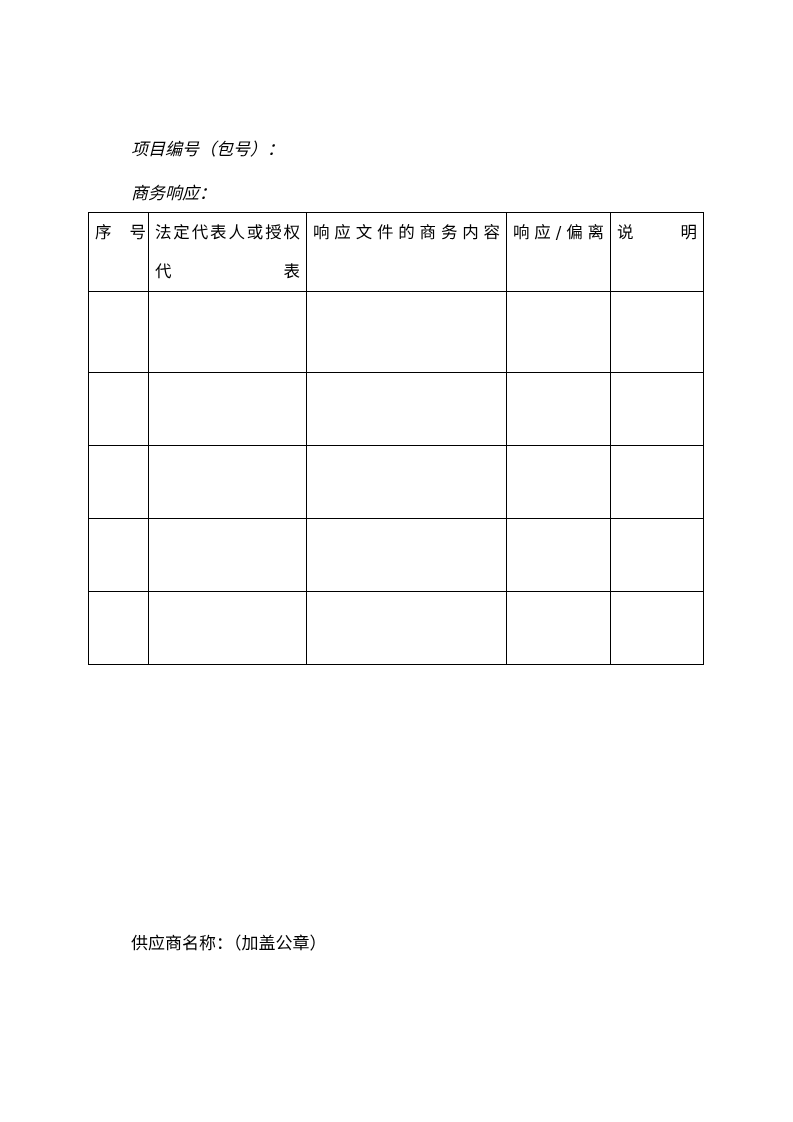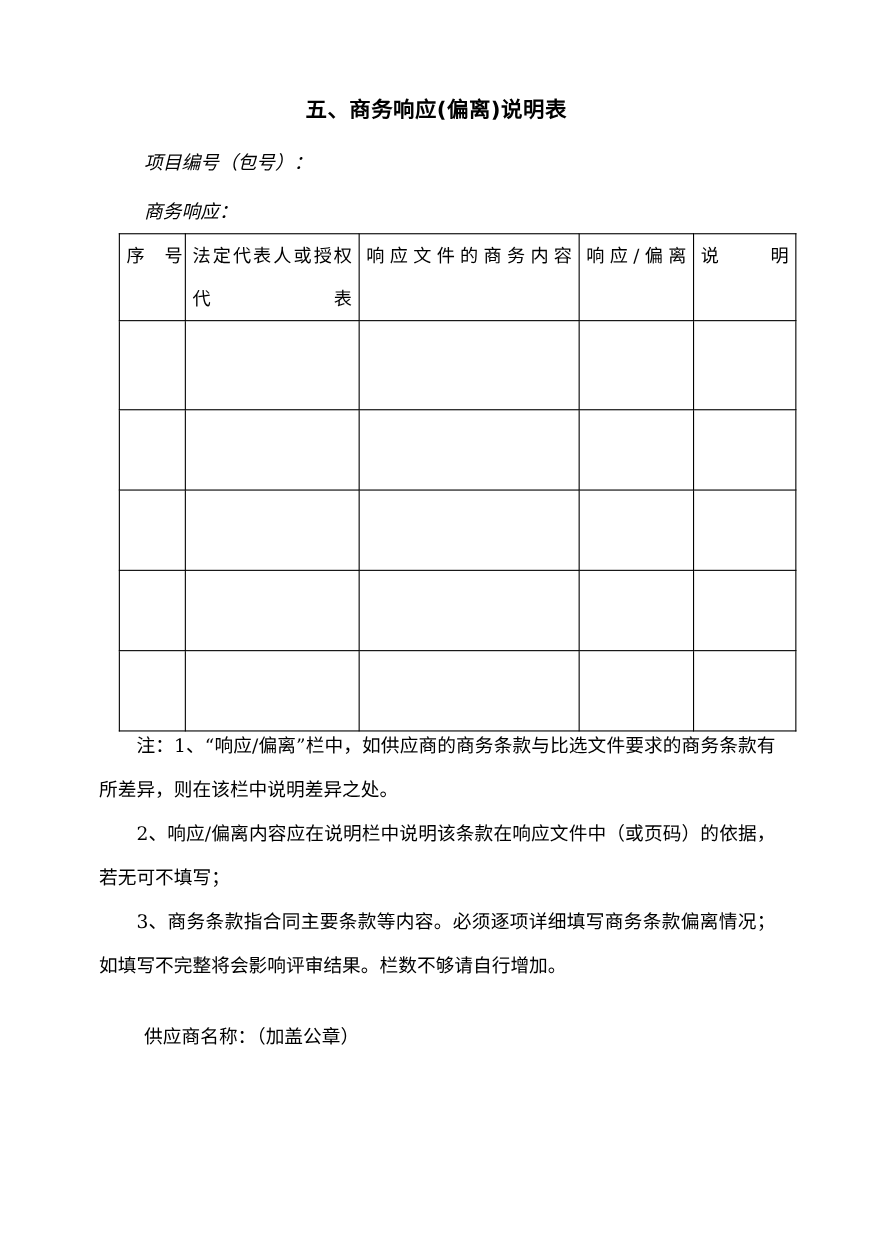--- a/index.html
+++ b/index.html
@@ -44,21 +44,21 @@
     line-height: 1.2;
     white-space: nowrap;
     font-style: italic;
   }
   .field-line.f1 { top: 139px; }
   .field-line.f2 { top: 183px; }
 
   
   .resp-table {
     position: absolute;
-    left: 108px;
+    left: 88px;
     top: 212px;
     width: 615px;
     border-collapse: collapse;
     table-layout: fixed;
   }
   .resp-table td {
     border: 1.3px solid #000000;
     padding: 0;
     vertical-align: top;
   }
@@ -119,21 +119,20 @@
     font-size: 17px;
     line-height: 40px;
     white-space: nowrap;
   }
 </style>
 </head>
 <body>
 
 <div class="page">
 
-  <div class="doc-title">五、商务响应(偏离)说明表</div>
 
   <div class="field-line f1">项目编号（包号）：</div>
 
   <div class="field-line f2">商务响应：</div>
 
   <table class="resp-table">
     <colgroup>
       <col class="col-no">
       <col class="col-clause">
       <col class="col-content">
@@ -190,23 +189,18 @@
       <tr class="data-row">
         <td></td>
         <td></td>
         <td></td>
         <td></td>
         <td></td>
       </tr>
     </tbody>
   </table>
 
-  <div class="notes">
-    <p class="note-p">注：1、“响应/偏离”栏中，如供应商的商务条款与比选文件要求的商务条款有所差异，则在该栏中说明差异之处。</p>
-    <p class="note-p">2、响应/偏离内容应在说明栏中说明该条款在响应文件中（或页码）的依据，若无可不填写；</p>
-    <p class="note-p">3、商务条款指合同主要条款等内容。必须逐项详细填写商务条款偏离情况；如填写不完整将会影响评审结果。栏数不够请自行增加。</p>
-  </div>
 
   <div class="sign-block">
     <div class="sign-line">供应商名称：（加盖公章）</div>
   </div>
 
 </div>
 
 </body></html>

